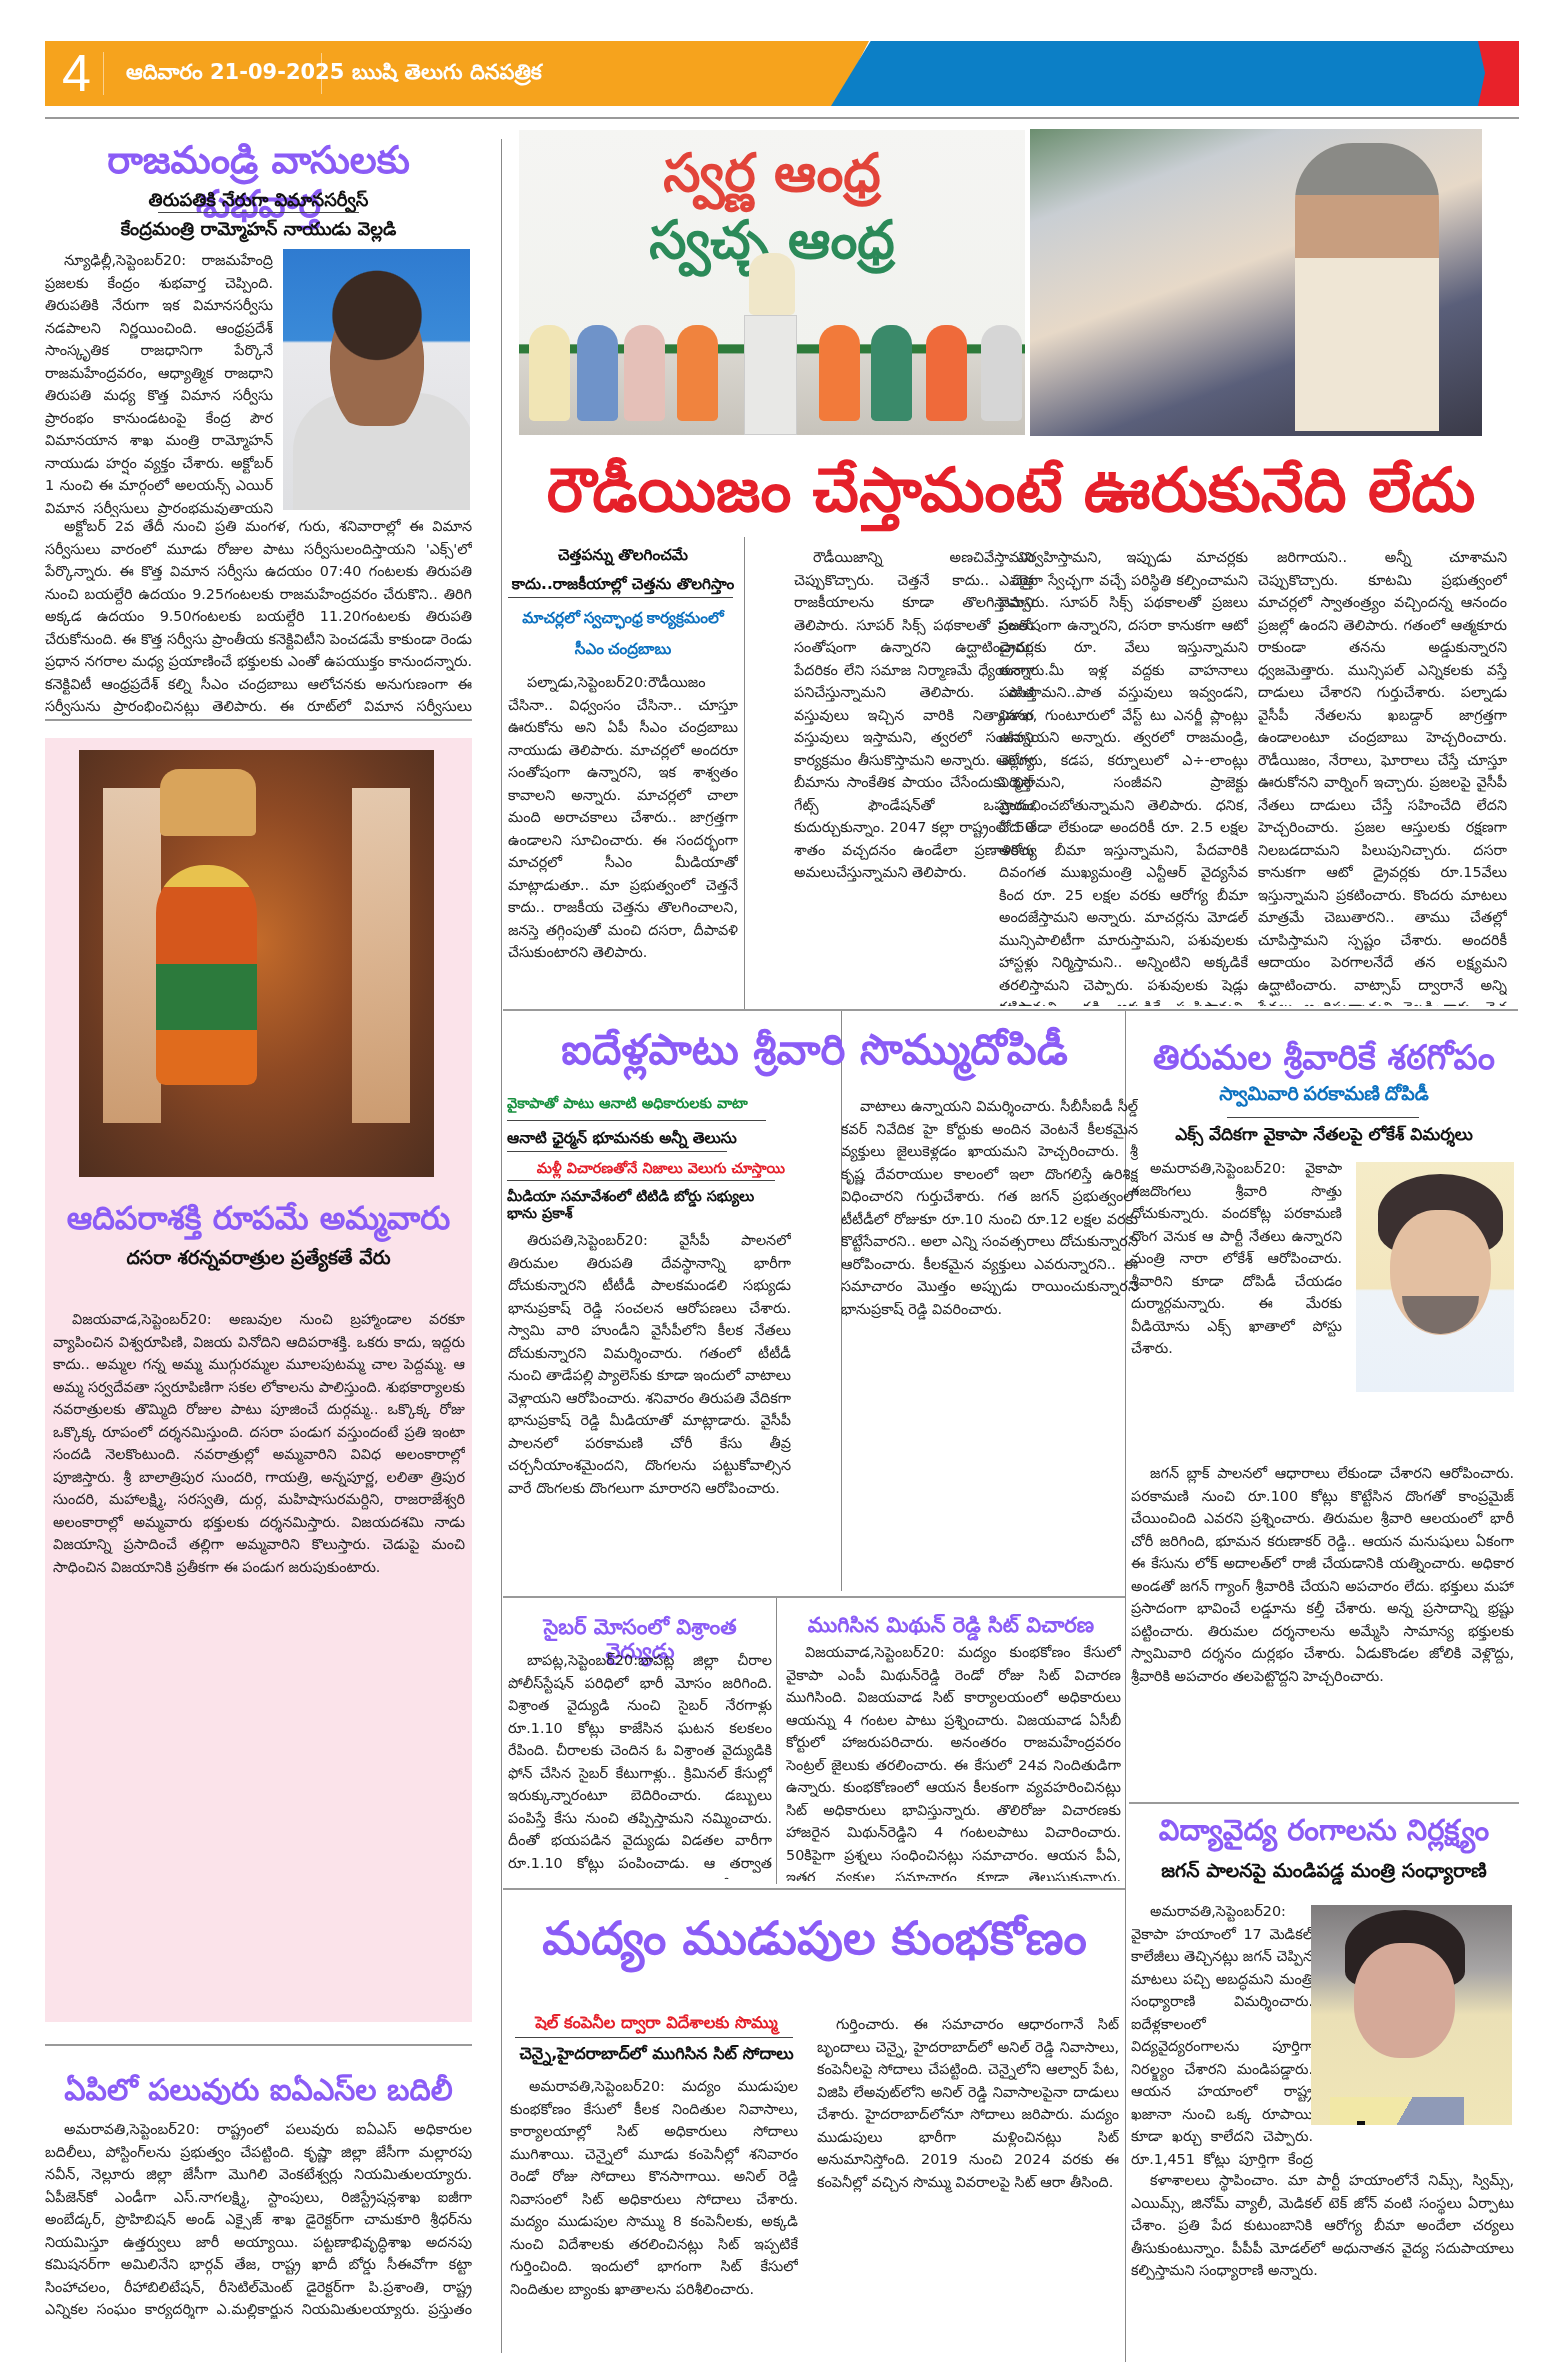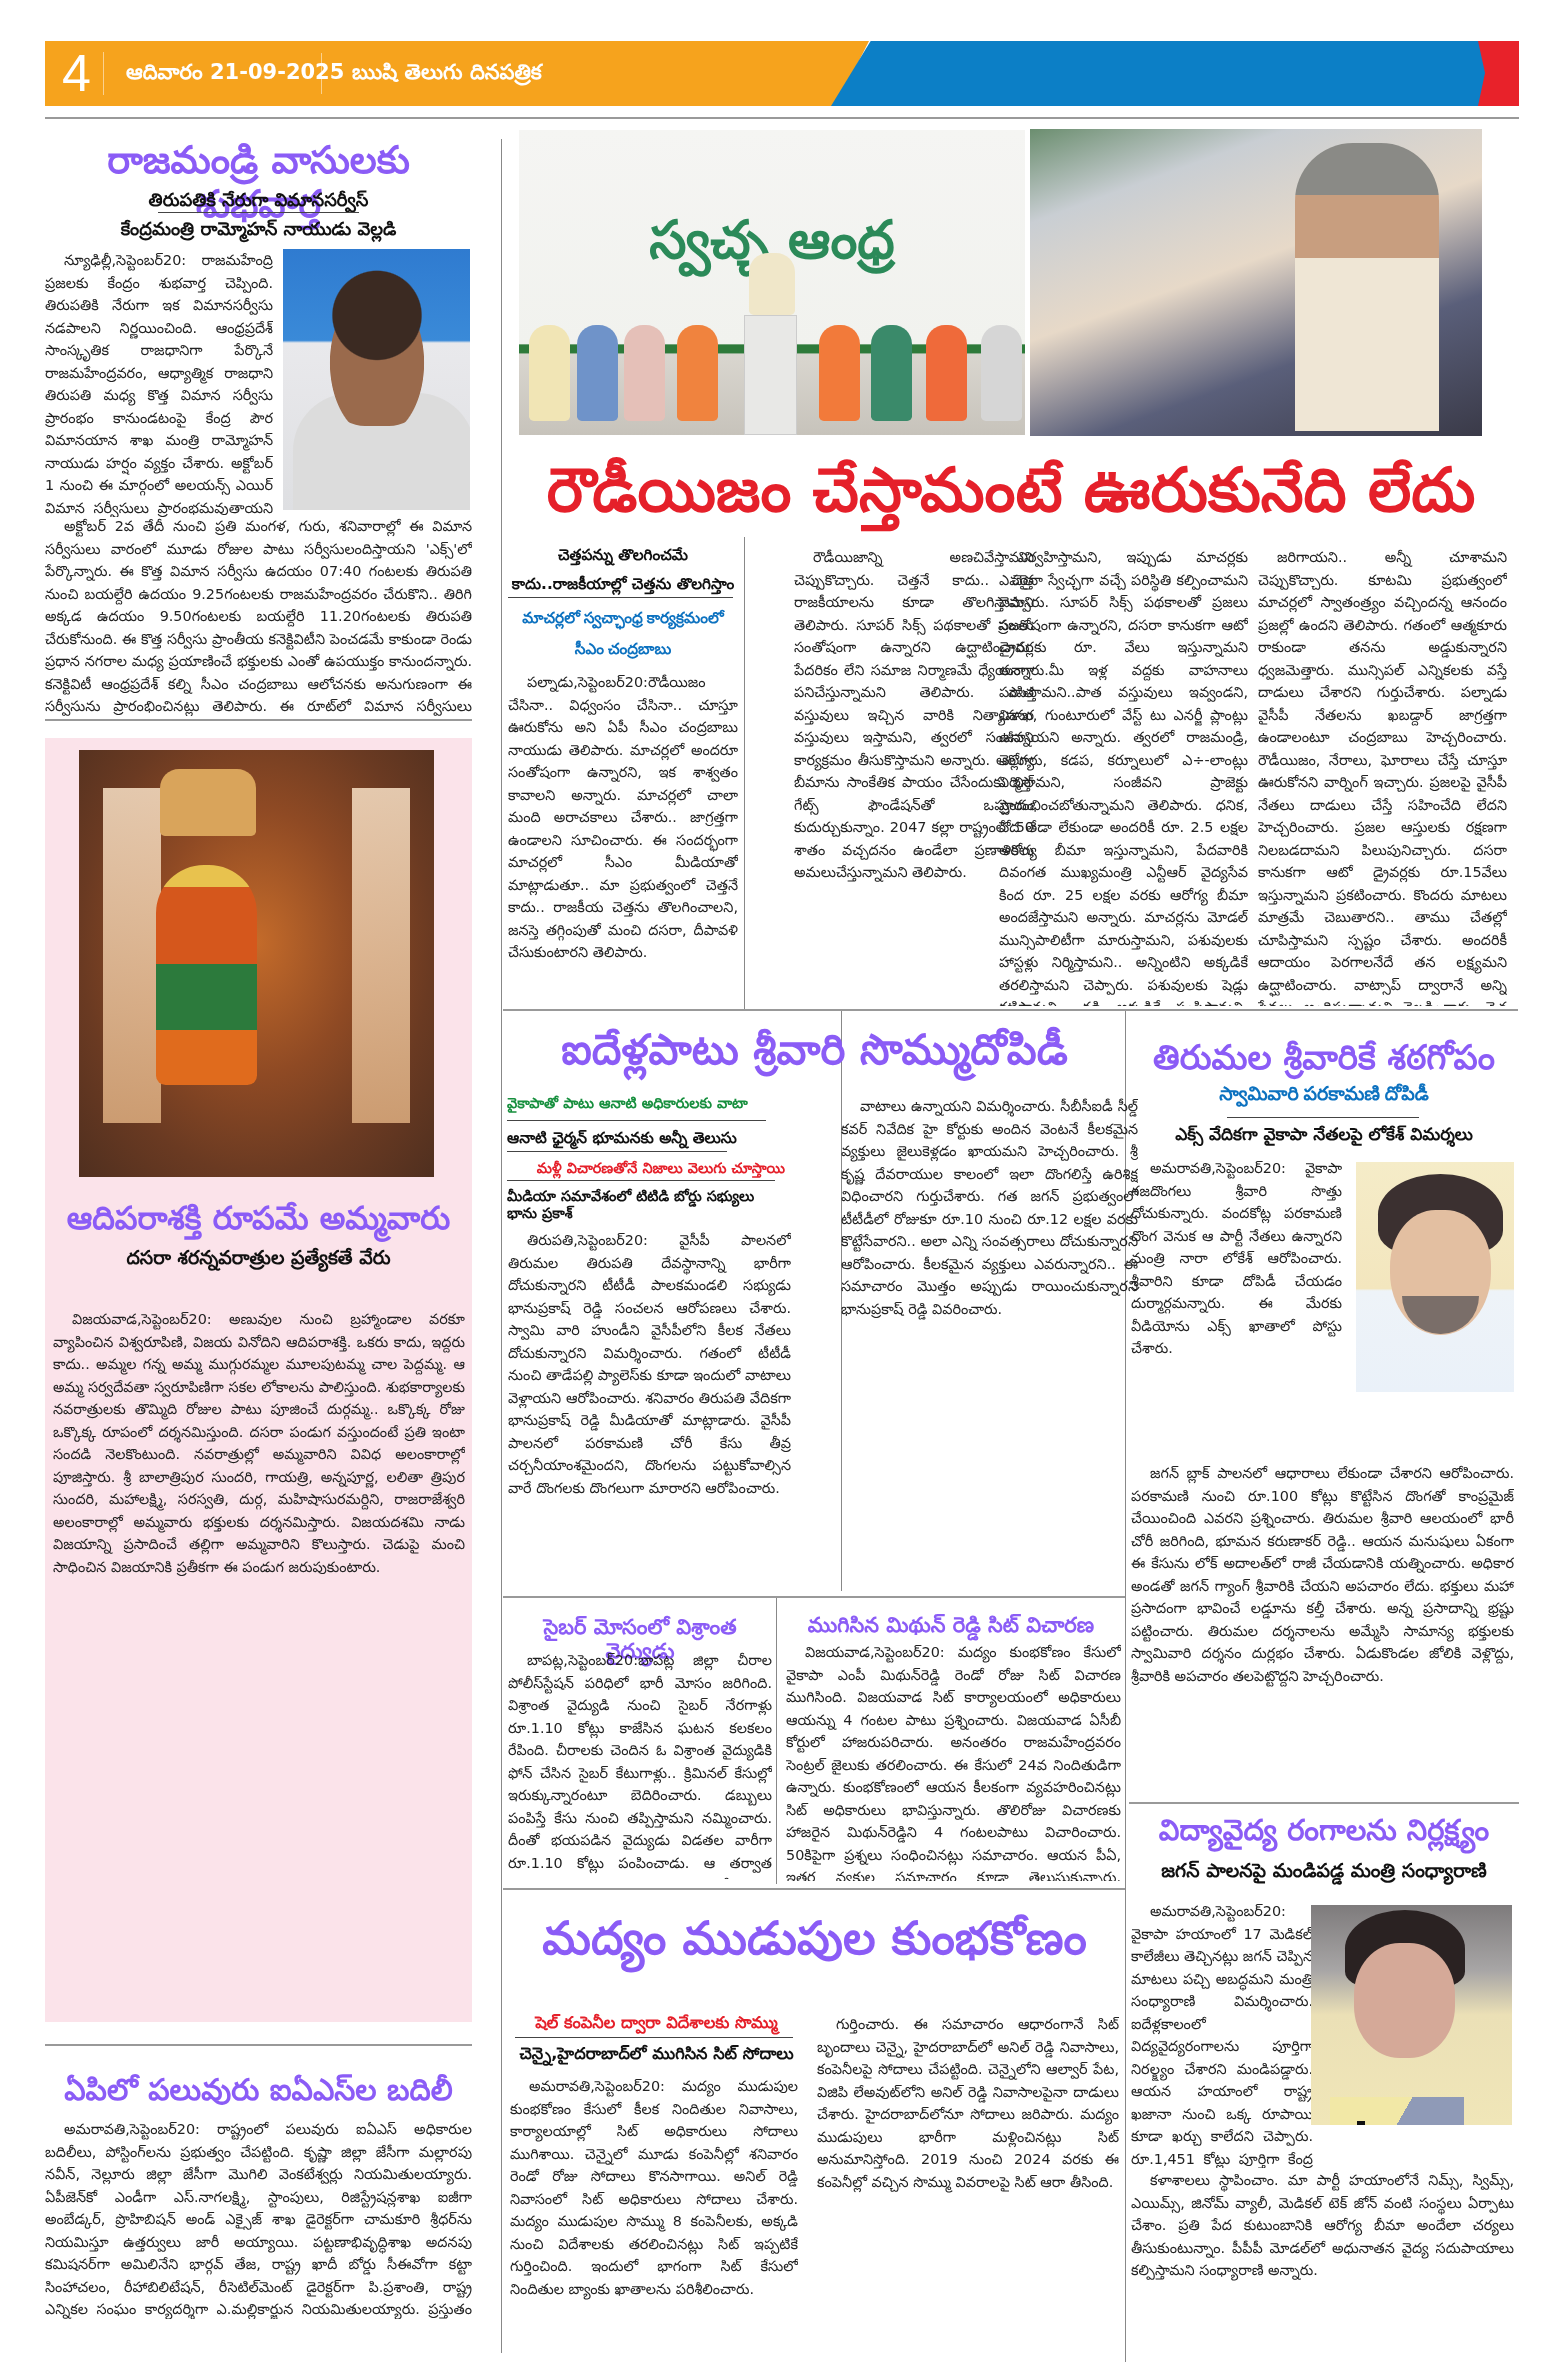--- a/index.html
+++ b/index.html
@@ -108,20 +108,21 @@
   </div>
 <div class="photo ph-minister1" style="left:283px; top:249px; width:187px; height:261px;">
   <div class="body"></div>
   <div class="head"></div>
 </div>
 <div class="body-text" style="left:45px; top:515px; width:427px; height:201px;">
     <p>అక్టోబర్ 2వ తేదీ నుంచి ప్రతి మంగళ, గురు, శనివారాల్లో ఈ విమాన సర్వీసులు వారంలో మూడు రోజుల పాటు సర్వీసులందిస్తాయని 'ఎక్స్'లో పేర్కొన్నారు. ఈ కొత్త విమాన సర్వీసు ఉదయం 07:40 గంటలకు తిరుపతి నుంచి బయల్దేరి ఉదయం 9.25గంటలకు రాజమహేంద్రవరం చేరుకొని.. తిరిగి అక్కడ ఉదయం 9.50గంటలకు బయల్దేరి 11.20గంటలకు తిరుపతి చేరుకోనుంది. ఈ కొత్త సర్వీసు ప్రాంతీయ కనెక్టివిటీని పెంచడమే కాకుండా రెండు ప్రధాన నగరాల మధ్య ప్రయాణించే భక్తులకు ఎంతో ఉపయుక్తం కానుందన్నారు. కనెక్టివిటీ ఆంధ్రప్రదేశ్ కల్ని సీఎం చంద్రబాబు ఆలోచనకు అనుగుణంగా ఈ సర్వీసును ప్రారంభించినట్లు తెలిపారు. ఈ రూట్‌లో విమాన సర్వీసులు నడపనున్న అలయన్స్ ఎయిర్‌కు ప్రత్యేక కృతజ్ఞతలు తెలిపారు.</p>
   </div>
 
 <div class="photo ph-stage" style="left:519px; top:130px; width:506px; height:305px;">
+  <div class="title1">స్వర్ణ ఆంధ్ర</div>
   <div class="title2">స్వచ్ఛ ఆంధ్ర</div>
   <div class="person" style="left:9.6px; background:#f1e5b5;"></div>
   <div class="person" style="left:58px; background:#6f93c9;"></div>
   <div class="person" style="left:105px; background:#e5c0b8;"></div>
   <div class="person" style="left:158px; background:#f0833e;"></div>
   <div class="podium"></div>
   <div class="person" style="left:230px; bottom:120px; height:62px; width:46px; background:#f0e7c9;"></div>
   <div class="person" style="left:300px; background:#f27a3a;"></div>
   <div class="person" style="left:352px; background:#3a8a6a;"></div>
   <div class="person" style="left:407px; background:#ef6a3a;"></div>

